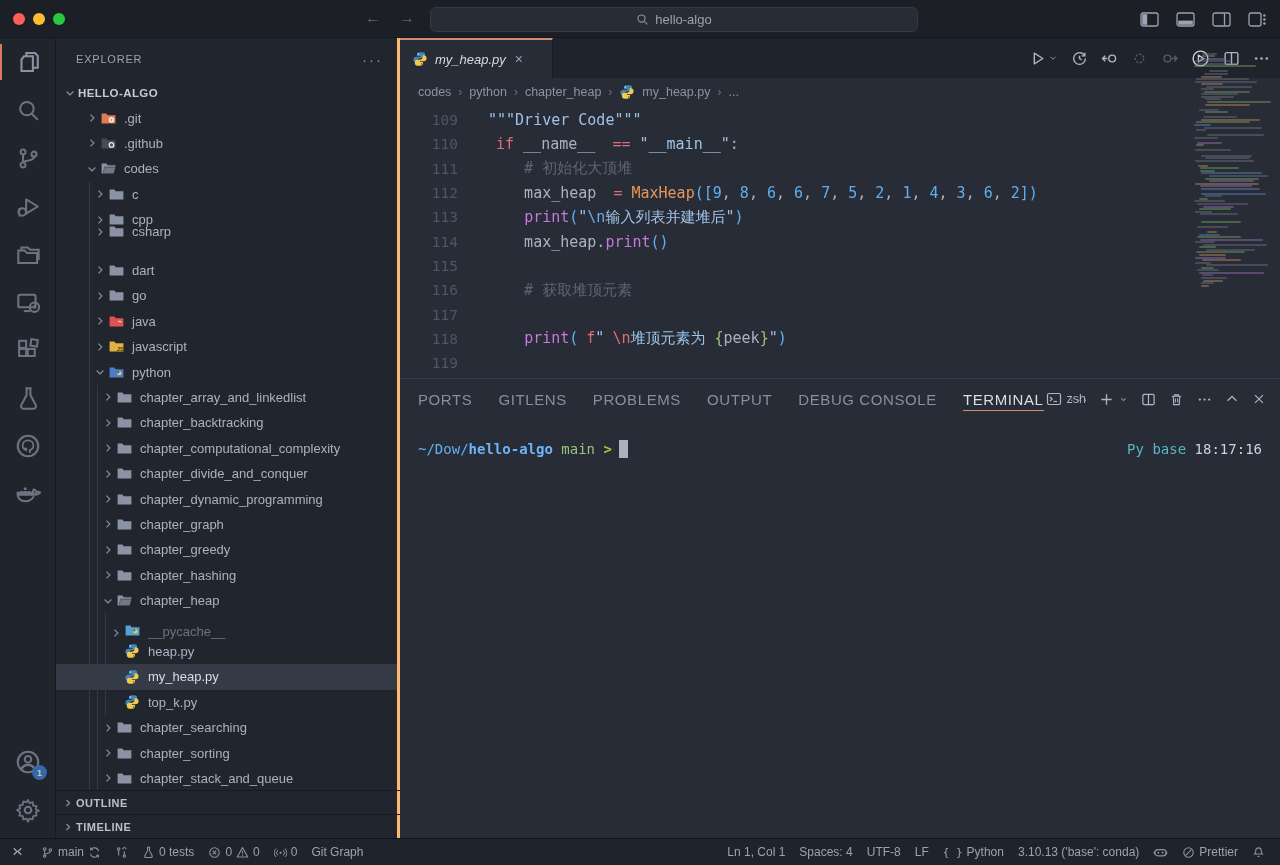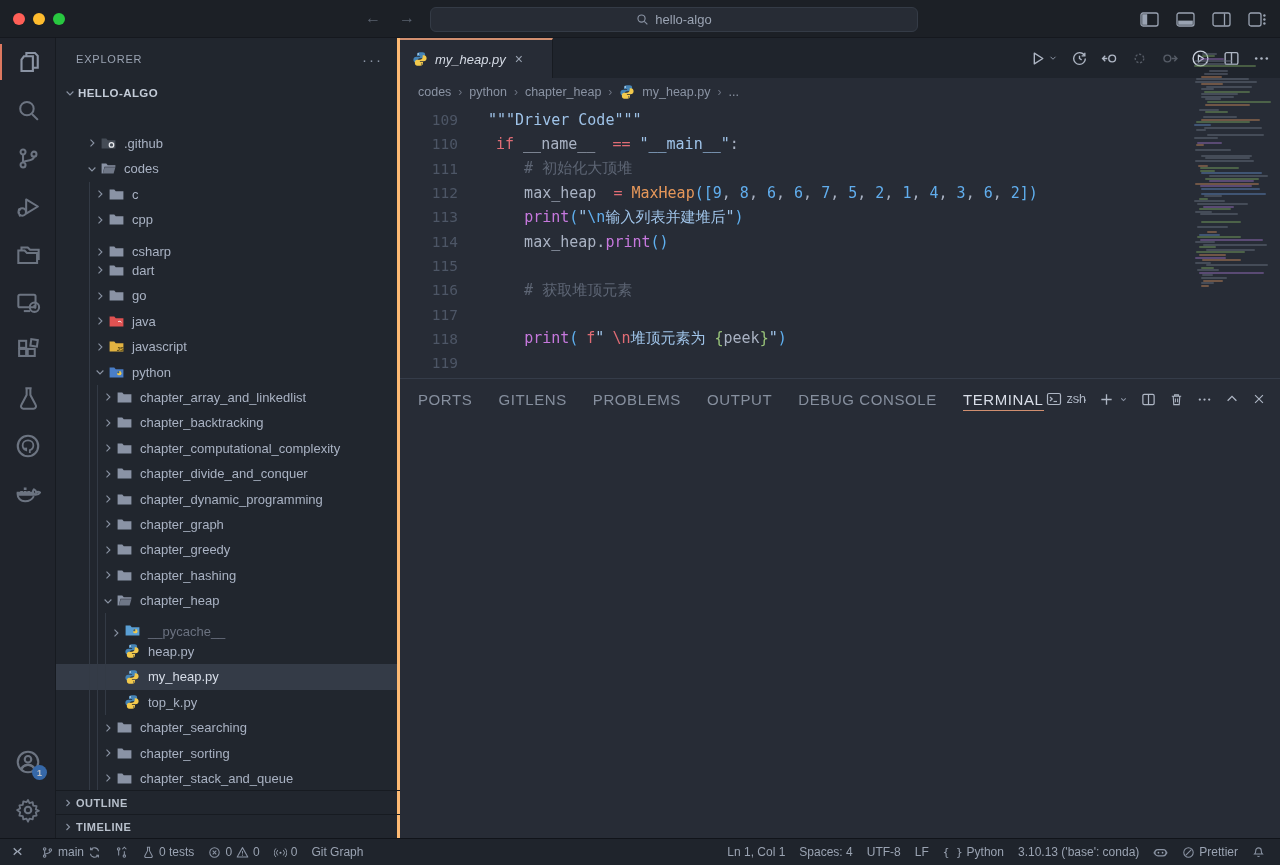--- a/index.html
+++ b/index.html
@@ -253,20 +253,35 @@
   </div>
   <div id="tree">
       <div class="trow root" style="top: 0px; padding-left: 6px;">
         <span class="chev">
           <svg width="12" height="12" viewBox="0 0 16 16">
             <path d="M3.5 6l4.5 4.5L12.5 6" fill="none" stroke="#8a93a3" stroke-width="1.5"></path>
           </svg>
         </span>
         <span>HELLO-ALGO</span>
       </div>
+      <div class="trow" style="top: 25.4px; padding-left: 28px;">
+        <span class="chev">
+          <svg width="12" height="12" viewBox="0 0 16 16">
+            <path d="M6 3.5l4.5 4.5L6 12.5" fill="none" stroke="#8a93a3" stroke-width="1.5"></path>
+          </svg>
+        </span>
+        <span class="ticn">
+          <svg width="17" height="17" viewBox="0 0 16 16">
+            <path d="M1.5 3.2h4.4l1.4 1.7h7.2v7.9H1.5z" fill="#e07b53"></path>
+            <circle cx="10.8" cy="9.3" r="2.6" fill="#f4ece8"></circle>
+            <path d="M9.6 9.3h2.4M10.8 8.1v2.4" stroke="#e07b53" stroke-width=".8"></path>
+          </svg>
+        </span>
+        <span>.git</span>
+      </div>
       <div class="trow" style="top: 50.8px; padding-left: 28px;">
         <span class="chev">
           <svg width="12" height="12" viewBox="0 0 16 16">
             <path d="M6 3.5l4.5 4.5L6 12.5" fill="none" stroke="#8a93a3" stroke-width="1.5"></path>
           </svg>
         </span>
         <span class="ticn">
           <svg width="17" height="17" viewBox="0 0 16 16">
             <path d="M1.5 3.2h4.4l1.4 1.7h7.2v7.9H1.5z" fill="#454c56"></path>
             <circle cx="10.8" cy="9.3" r="2.7" fill="#e8eaee"></circle>
@@ -308,21 +323,21 @@
             <path d="M6 3.5l4.5 4.5L6 12.5" fill="none" stroke="#8a93a3" stroke-width="1.5"></path>
           </svg>
         </span>
         <span class="ticn">
           <svg width="17" height="17" viewBox="0 0 16 16">
             <path d="M1.5 3.2h4.4l1.4 1.7h7.2v7.9H1.5z" fill="#8a93a5"></path>
           </svg>
         </span>
         <span>cpp</span>
       </div>
-      <div class="trow" style="top: 159px; padding-left: 36px; text-align: center;">
+      <div class="trow" style="top: 139px; padding-left: 36px; text-align: center;">
         <span class="chev">
           <svg width="12" height="12" viewBox="0 0 16 16">
             <path d="M6 3.5l4.5 4.5L6 12.5" fill="none" stroke="#8a93a3" stroke-width="1.5"></path>
           </svg>
         </span>
         <span class="ticn">
           <svg width="17" height="17" viewBox="0 0 16 16">
             <path d="M1.5 3.2h4.4l1.4 1.7h7.2v7.9H1.5z" fill="#8a93a5"></path>
           </svg>
         </span>
@@ -870,20 +885,28 @@
         <svg width="14" height="14" viewBox="0 0 16 16">
             <path d="M3 10l5-5 5 5" fill="none" stroke="#aeb6c4" stroke-width="1.5"></path>
           </svg>
       </span>
       <span class="paicon">
         <svg width="14" height="14" viewBox="0 0 16 16">
             <path d="M3.5 3.5l9 9M12.5 3.5l-9 9" stroke="#aeb6c4" stroke-width="1.3"></path>
           </svg>
       </span>
     </div>
+    <div id="term">
+      <span id="term-prompt"><span class="t-blue">~/Dow/</span><span class="t-blueb">hello-algo</span><span class="t-green"> main</span><span class="t-chev"> &gt;</span></span>
+      <span class="t-cur"></span>
+      <span id="term-right">
+        <span class="t-py">Py base</span>
+        <span class="t-time"> </span><span class="t-time">18:17:16</span>
+      </span>
+    </div>
   </div>
 </div>
 
 <div id="statusbar">
   <div id="sb-remote">
     <svg width="15" height="15" viewBox="0 0 16 16">
         <path d="M4 3.5L7.5 7 4 10.5M12 3.5L8.5 7l3.5 3.5" fill="none" stroke="#9aa3b2" stroke-width="1.5"></path>
       </svg>
   </div>
   <div id="sb-left">

